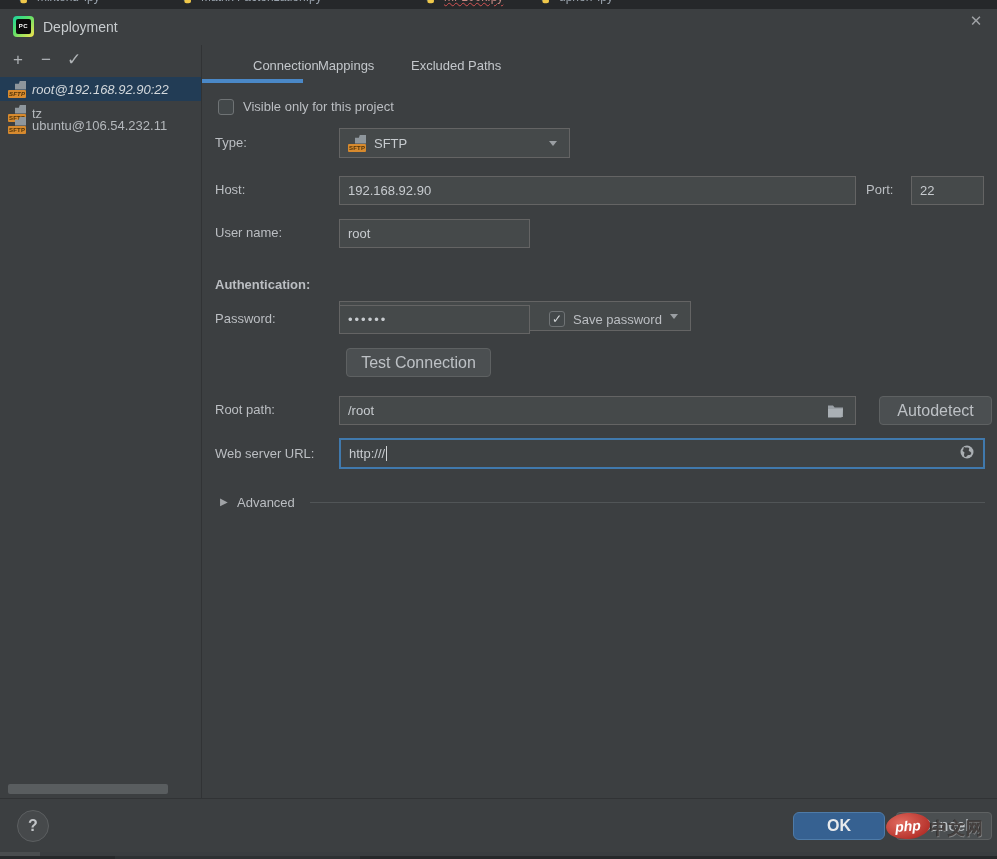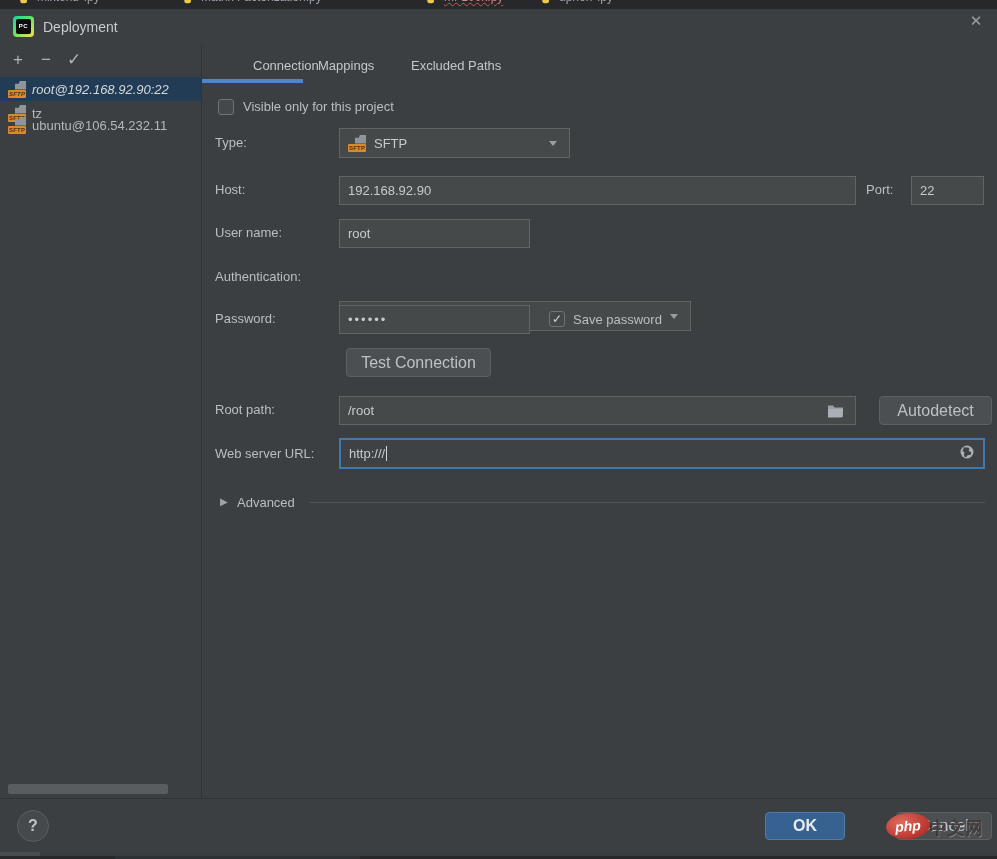--- a/index.html
+++ b/index.html
@@ -209,21 +209,21 @@
   </div>
 
   <div class="lbl z" style="left:215px; top:181px;">Host:</div>
   <input class="tfield z" style="left: 339px; top: 176px; width: 517px; height: 29px;" value="192.168.92.90">
   <div class="lbl z" style="left:866px; top:181px;">Port:</div>
   <input class="tfield z" style="left: 911px; top: 176px; width: 73px; height: 29px;" value="22">
 
   <div class="lbl z" style="left:215px; top:224px;">User name:</div>
   <input class="tfield z" style="left: 339px; top: 219px; width: 191px; height: 29px;" value="root">
 
-  <div class="lbl z" style="left:215px; top:268px;">Authentication:</div>
+  <div class="lbl z" style="left:215px; top:276px;font-weight:bold;">Authentication:</div>
   <div class="combo z" style="left:339px; top:262px; width:352px; height:30px;margin-top:39px;">
     <span>Password</span>
     <span class="arr"></span>
   </div>
 
   <div class="lbl z" style="left:215px; top:310px;">Password:</div>
   <input class="tfield z" style="left: 339px; top: 305px; width: 191px; height: 29px; letter-spacing: 2px;" value="••••••">
   <div class="cb z" style="left:549px; top:311px;">✓</div>
   <div class="lbl z" style="left:573px; top:311px;">Save password</div>
 
@@ -246,21 +246,21 @@
           <path d="M5 3c2 1 4 0 5 1s-1 2 0 3 3 1 2 3-3 0-4 2-3 1-3-1 1-2 0-3-2-1-1-2 0-2 1-3z" fill="#3f4244"></path>
         </svg></span>
   </div>
 
   <div class="adv-tri z">▶</div>
   <div class="lbl z" style="left:237px; top:494px;">Advanced</div>
   <div class="adv-line z"></div>
 
   <div class="footer-sep z"></div>
   <div class="help-btn z">?</div>
-  <button class="btn btn-ok z" style="left:758px; top:812px; width:80px; height:28px;">OK</button>
+  <button class="btn btn-ok z" style="left:786px; top:812px; width:92px; height:28px;border-radius:6px;">OK</button>
   <button class="btn z" style="left:889px; top:812px; width:96px; height:28px;">Cancel</button>
   <div class="wm">
     <span class="wm-ellipse">
       <span class="wm-logo">php</span>
     </span>
     <span class="wm-text">中文网</span>
   </div>
 
   <div class="bottom-strip">
     <span class="notch"></span>

